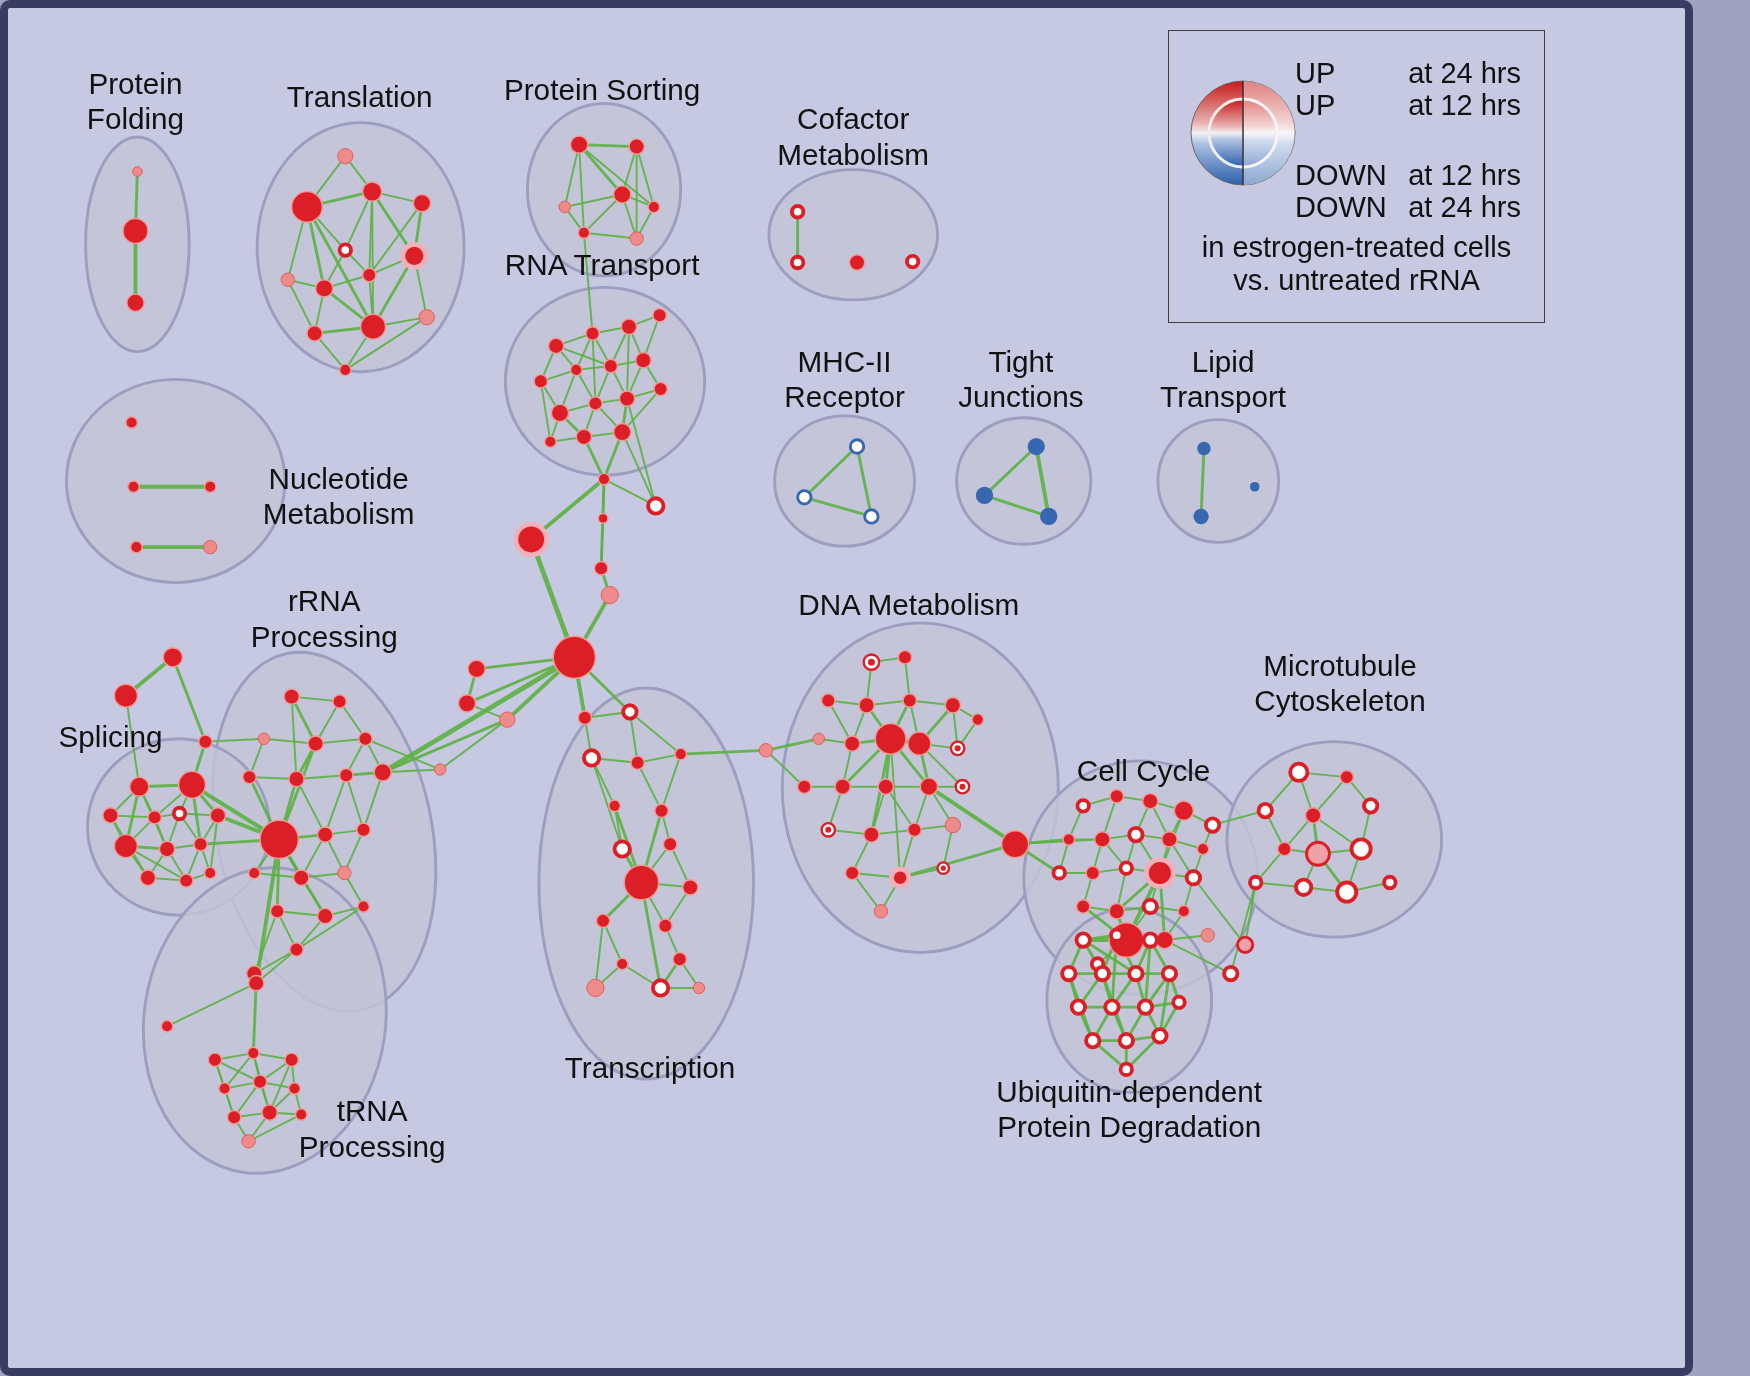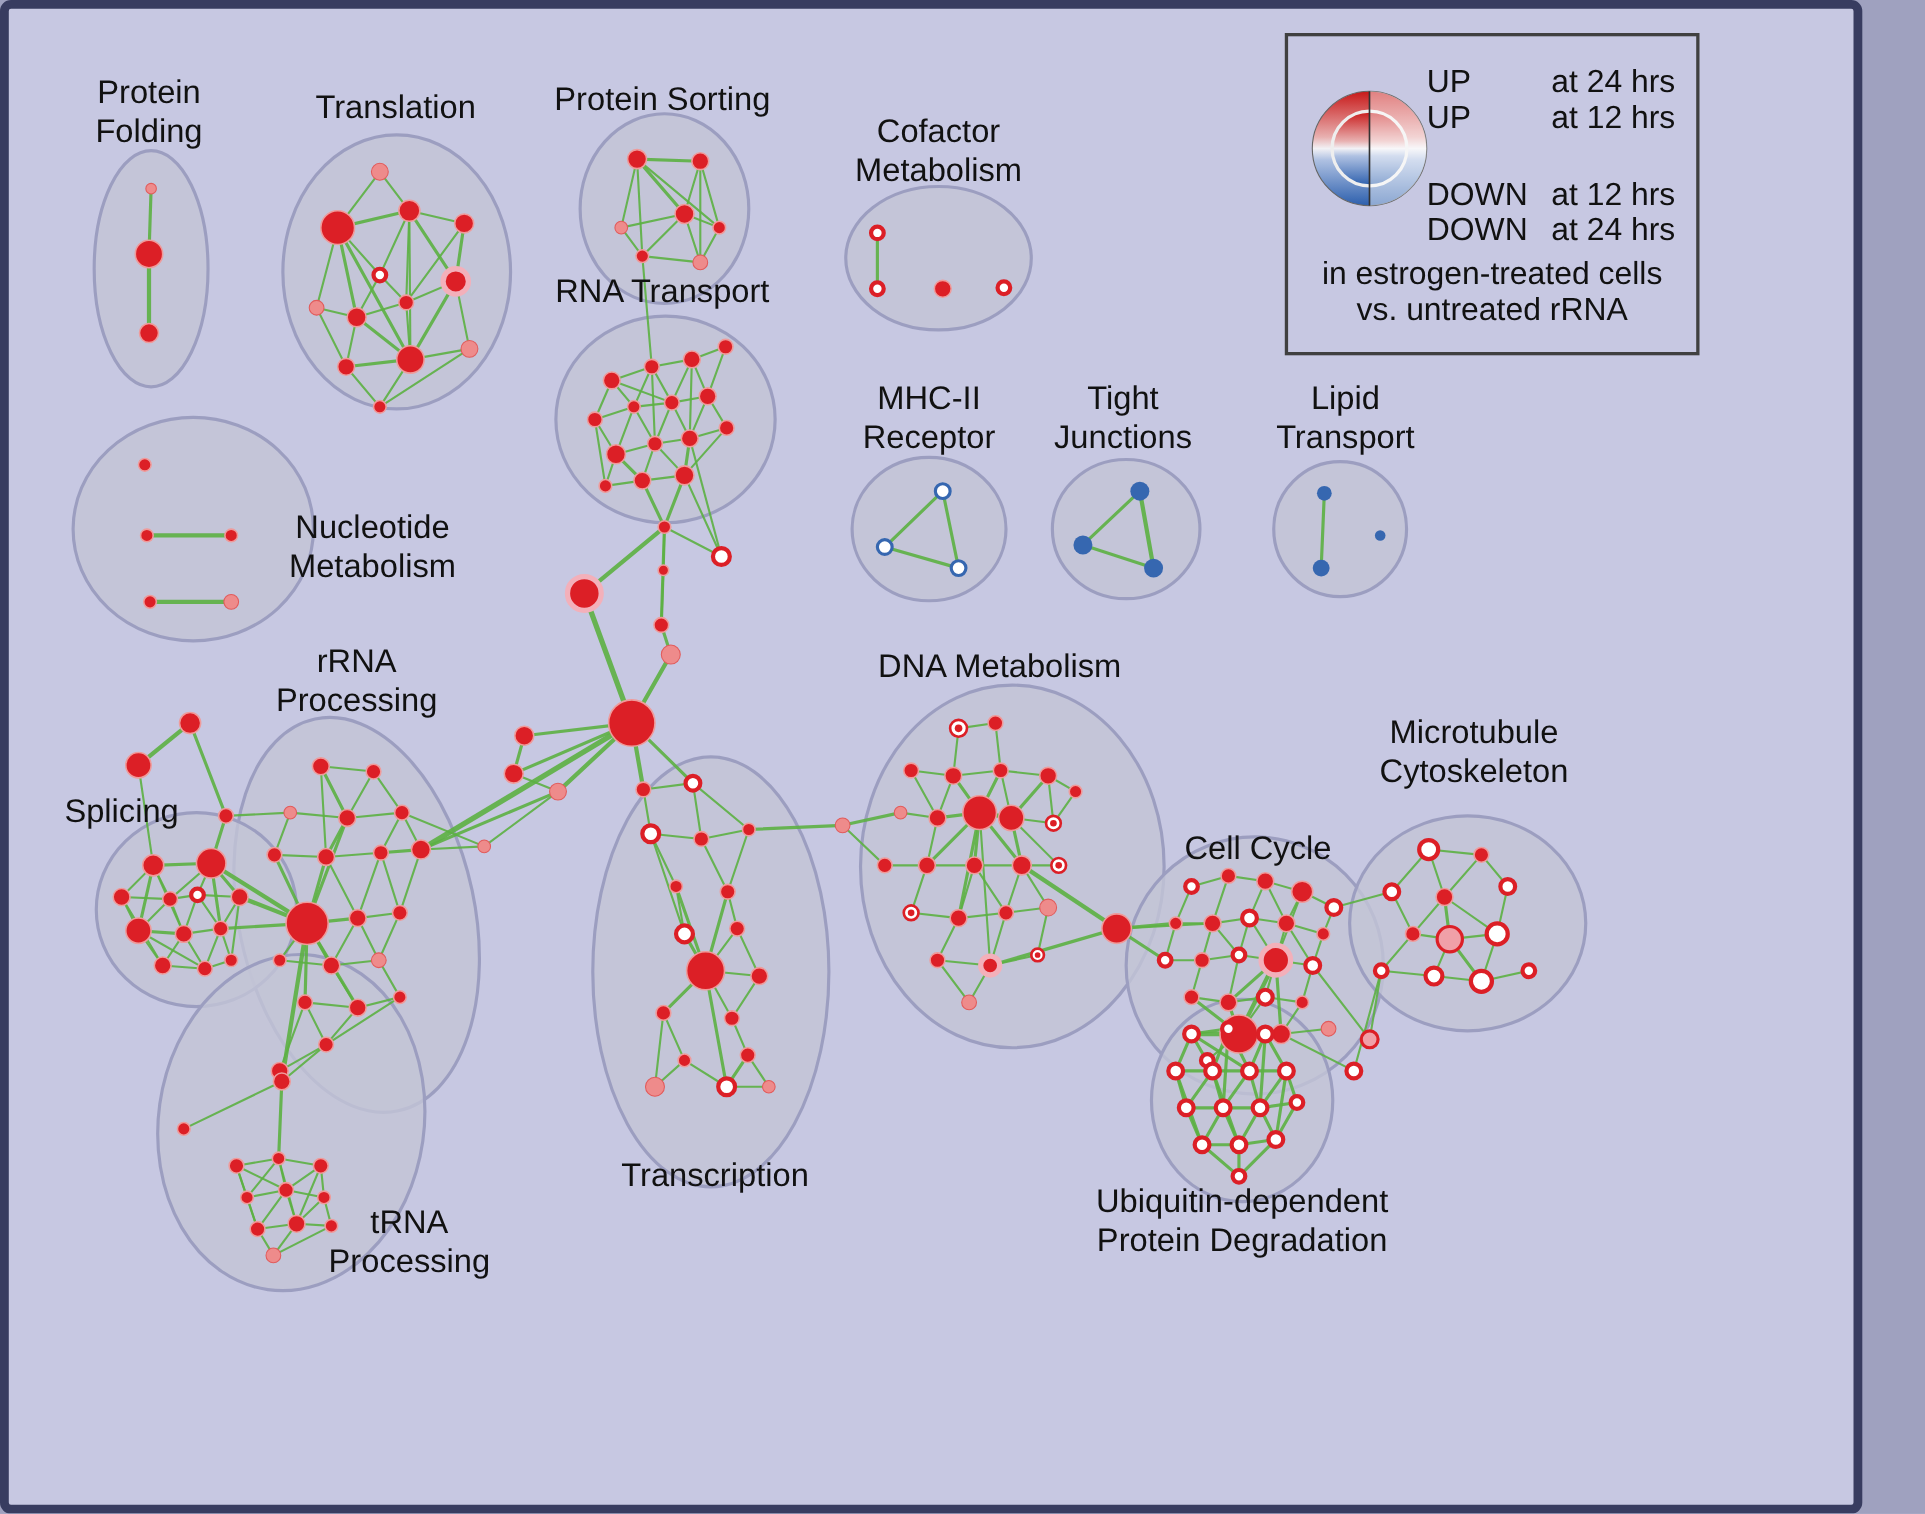--- a/index.html
+++ b/index.html
@@ -11,21 +11,21 @@
     border:8px solid #383c60;
     border-radius:10px;
     overflow:hidden;
     font-family:"Liberation Sans", sans-serif;
     color:#111;
   }
   #graph-svg { position:absolute; left:0; top:0; width:100%; height:100%; }
   #graph-svg text { font-family:"Liberation Sans", sans-serif; }
   .legend {
     position:absolute; left:1160px; top:22px; width:377px; height:293px;
-    border:3px solid #404040; background:#c7c8e2; z-index:5;
+    border:1px solid #404040; background:#c7c8e2; z-index:5;
   }
   .legend .glyph { position:absolute; left:16px; top:44px; }
   .lg-row {
     position:absolute; left:126px; width:226px;
     display:flex; justify-content:space-between;
     font-size:29px; line-height:32px; white-space:nowrap;
   }
   .lg-row .t { }
   .r1 { top:26px; } .r2 { top:58px; } .r3 { top:128px; } .r4 { top:160px; }
   .lg-note {

